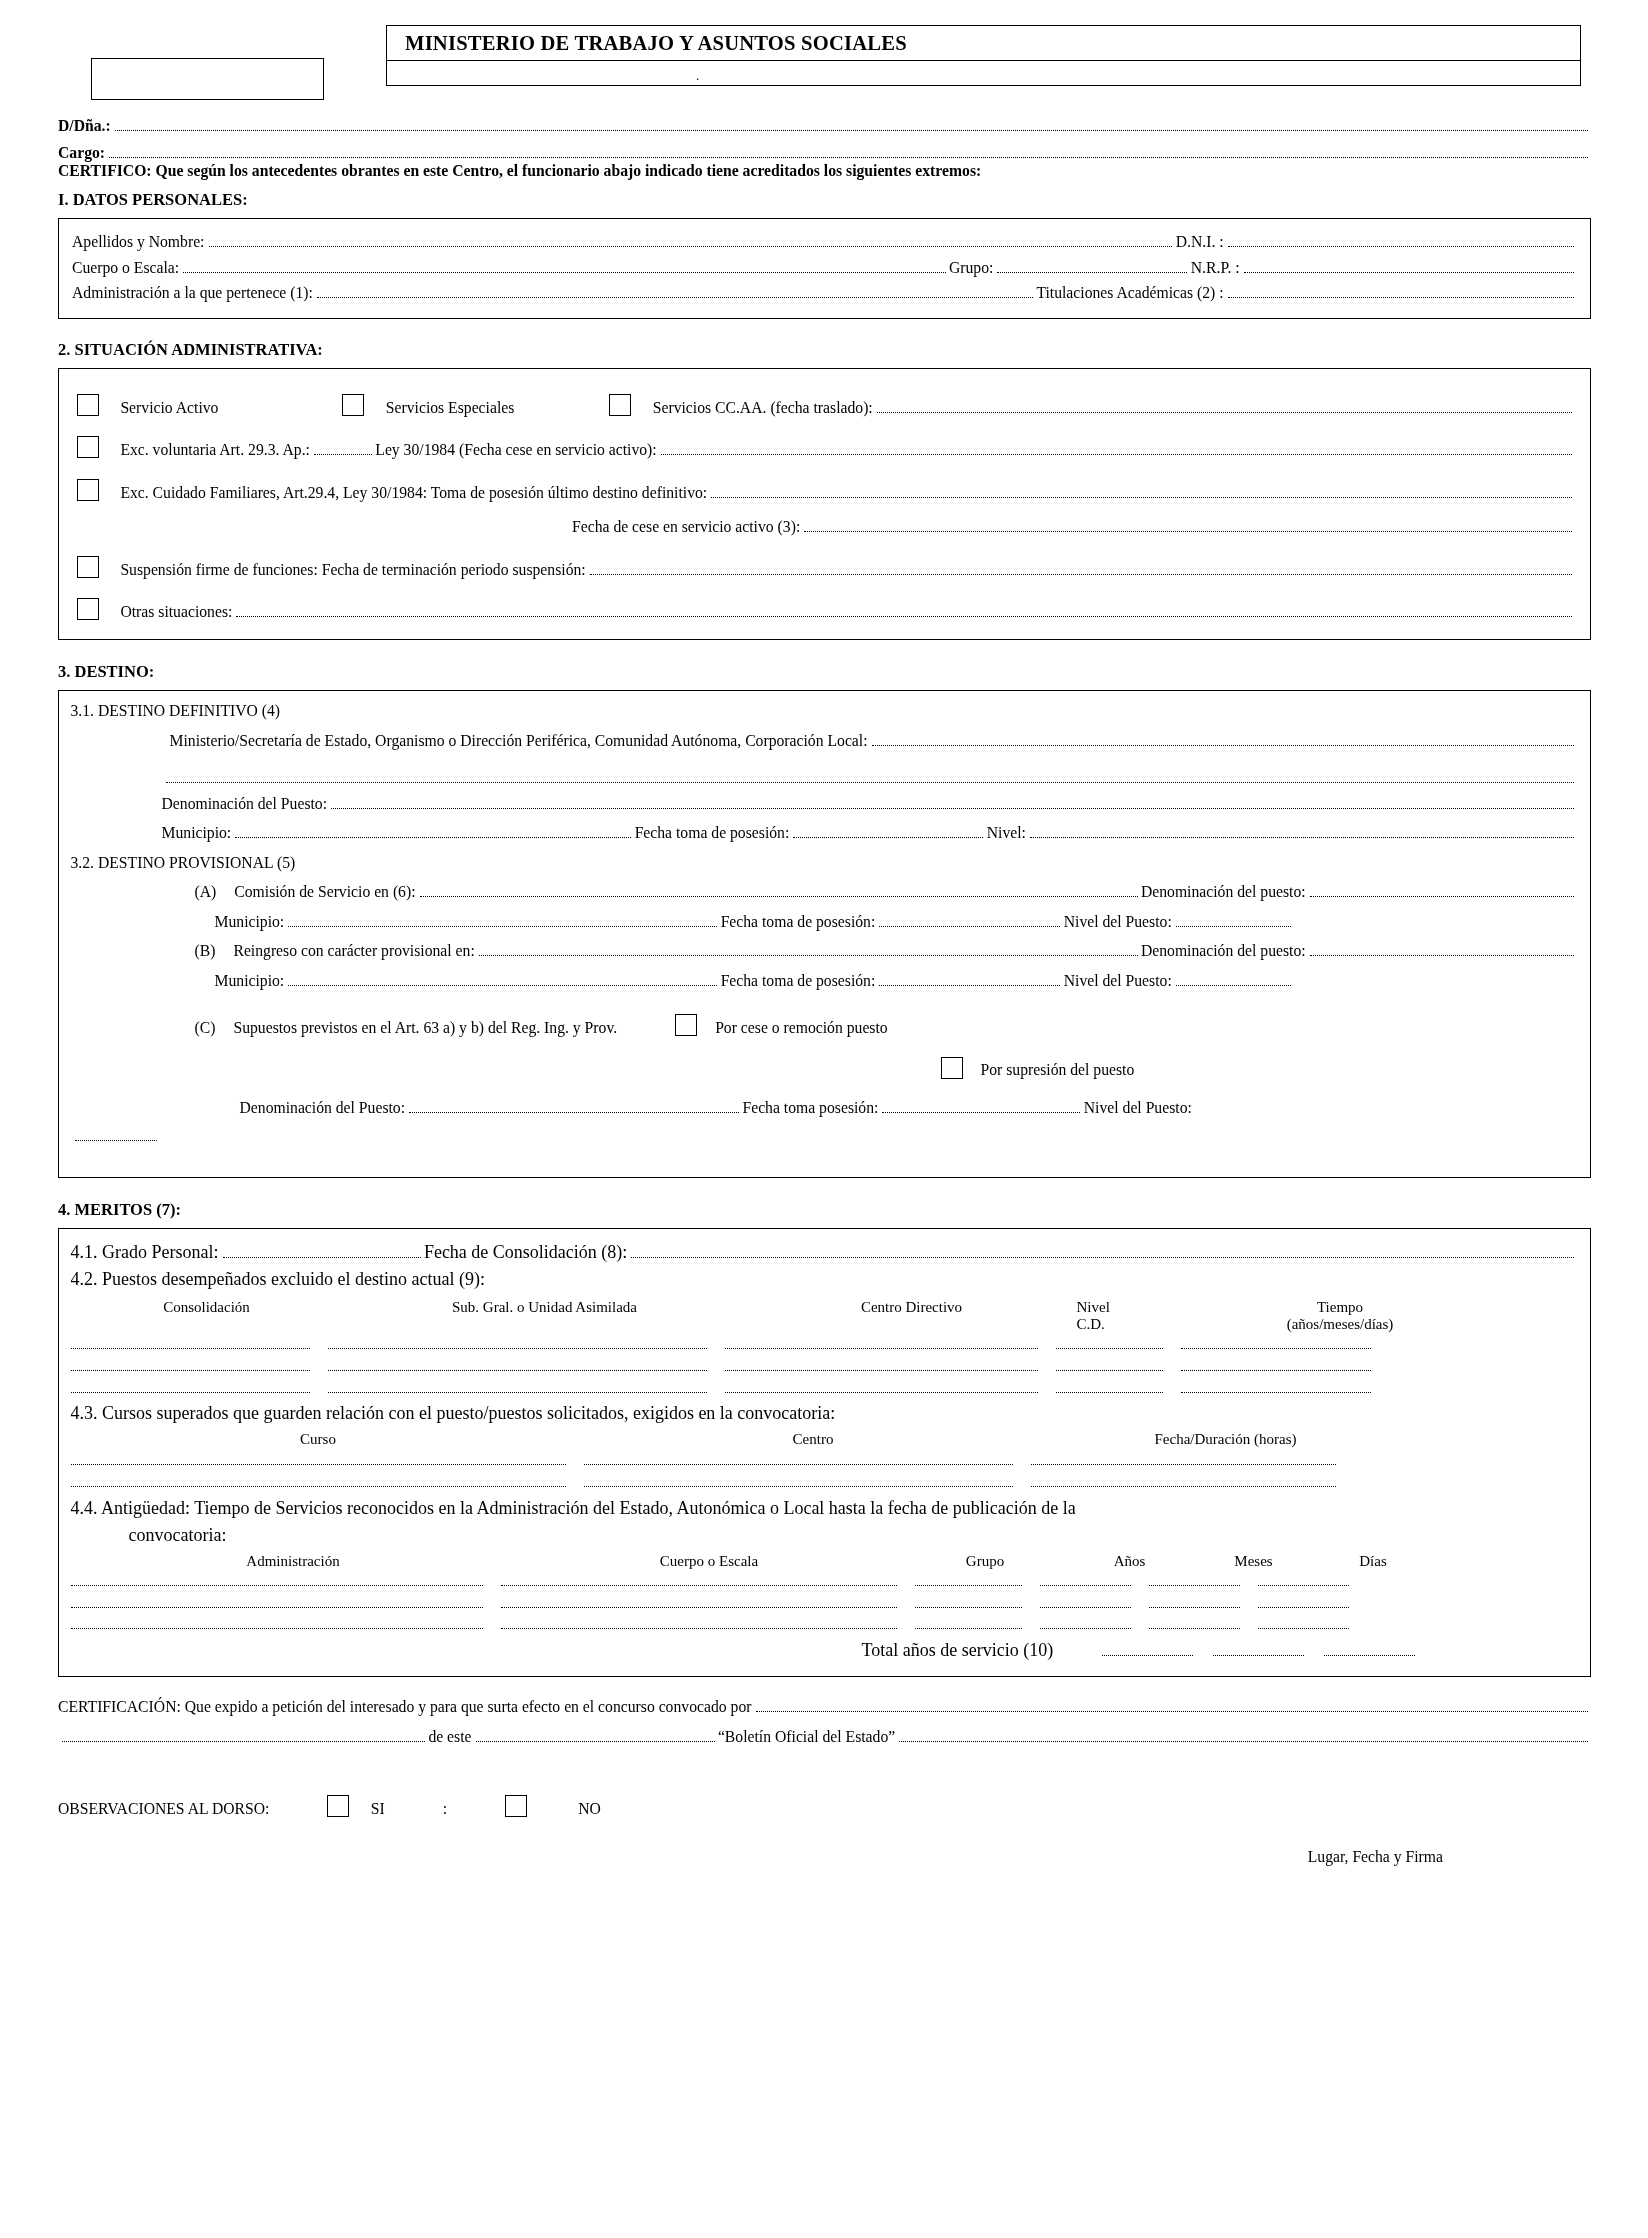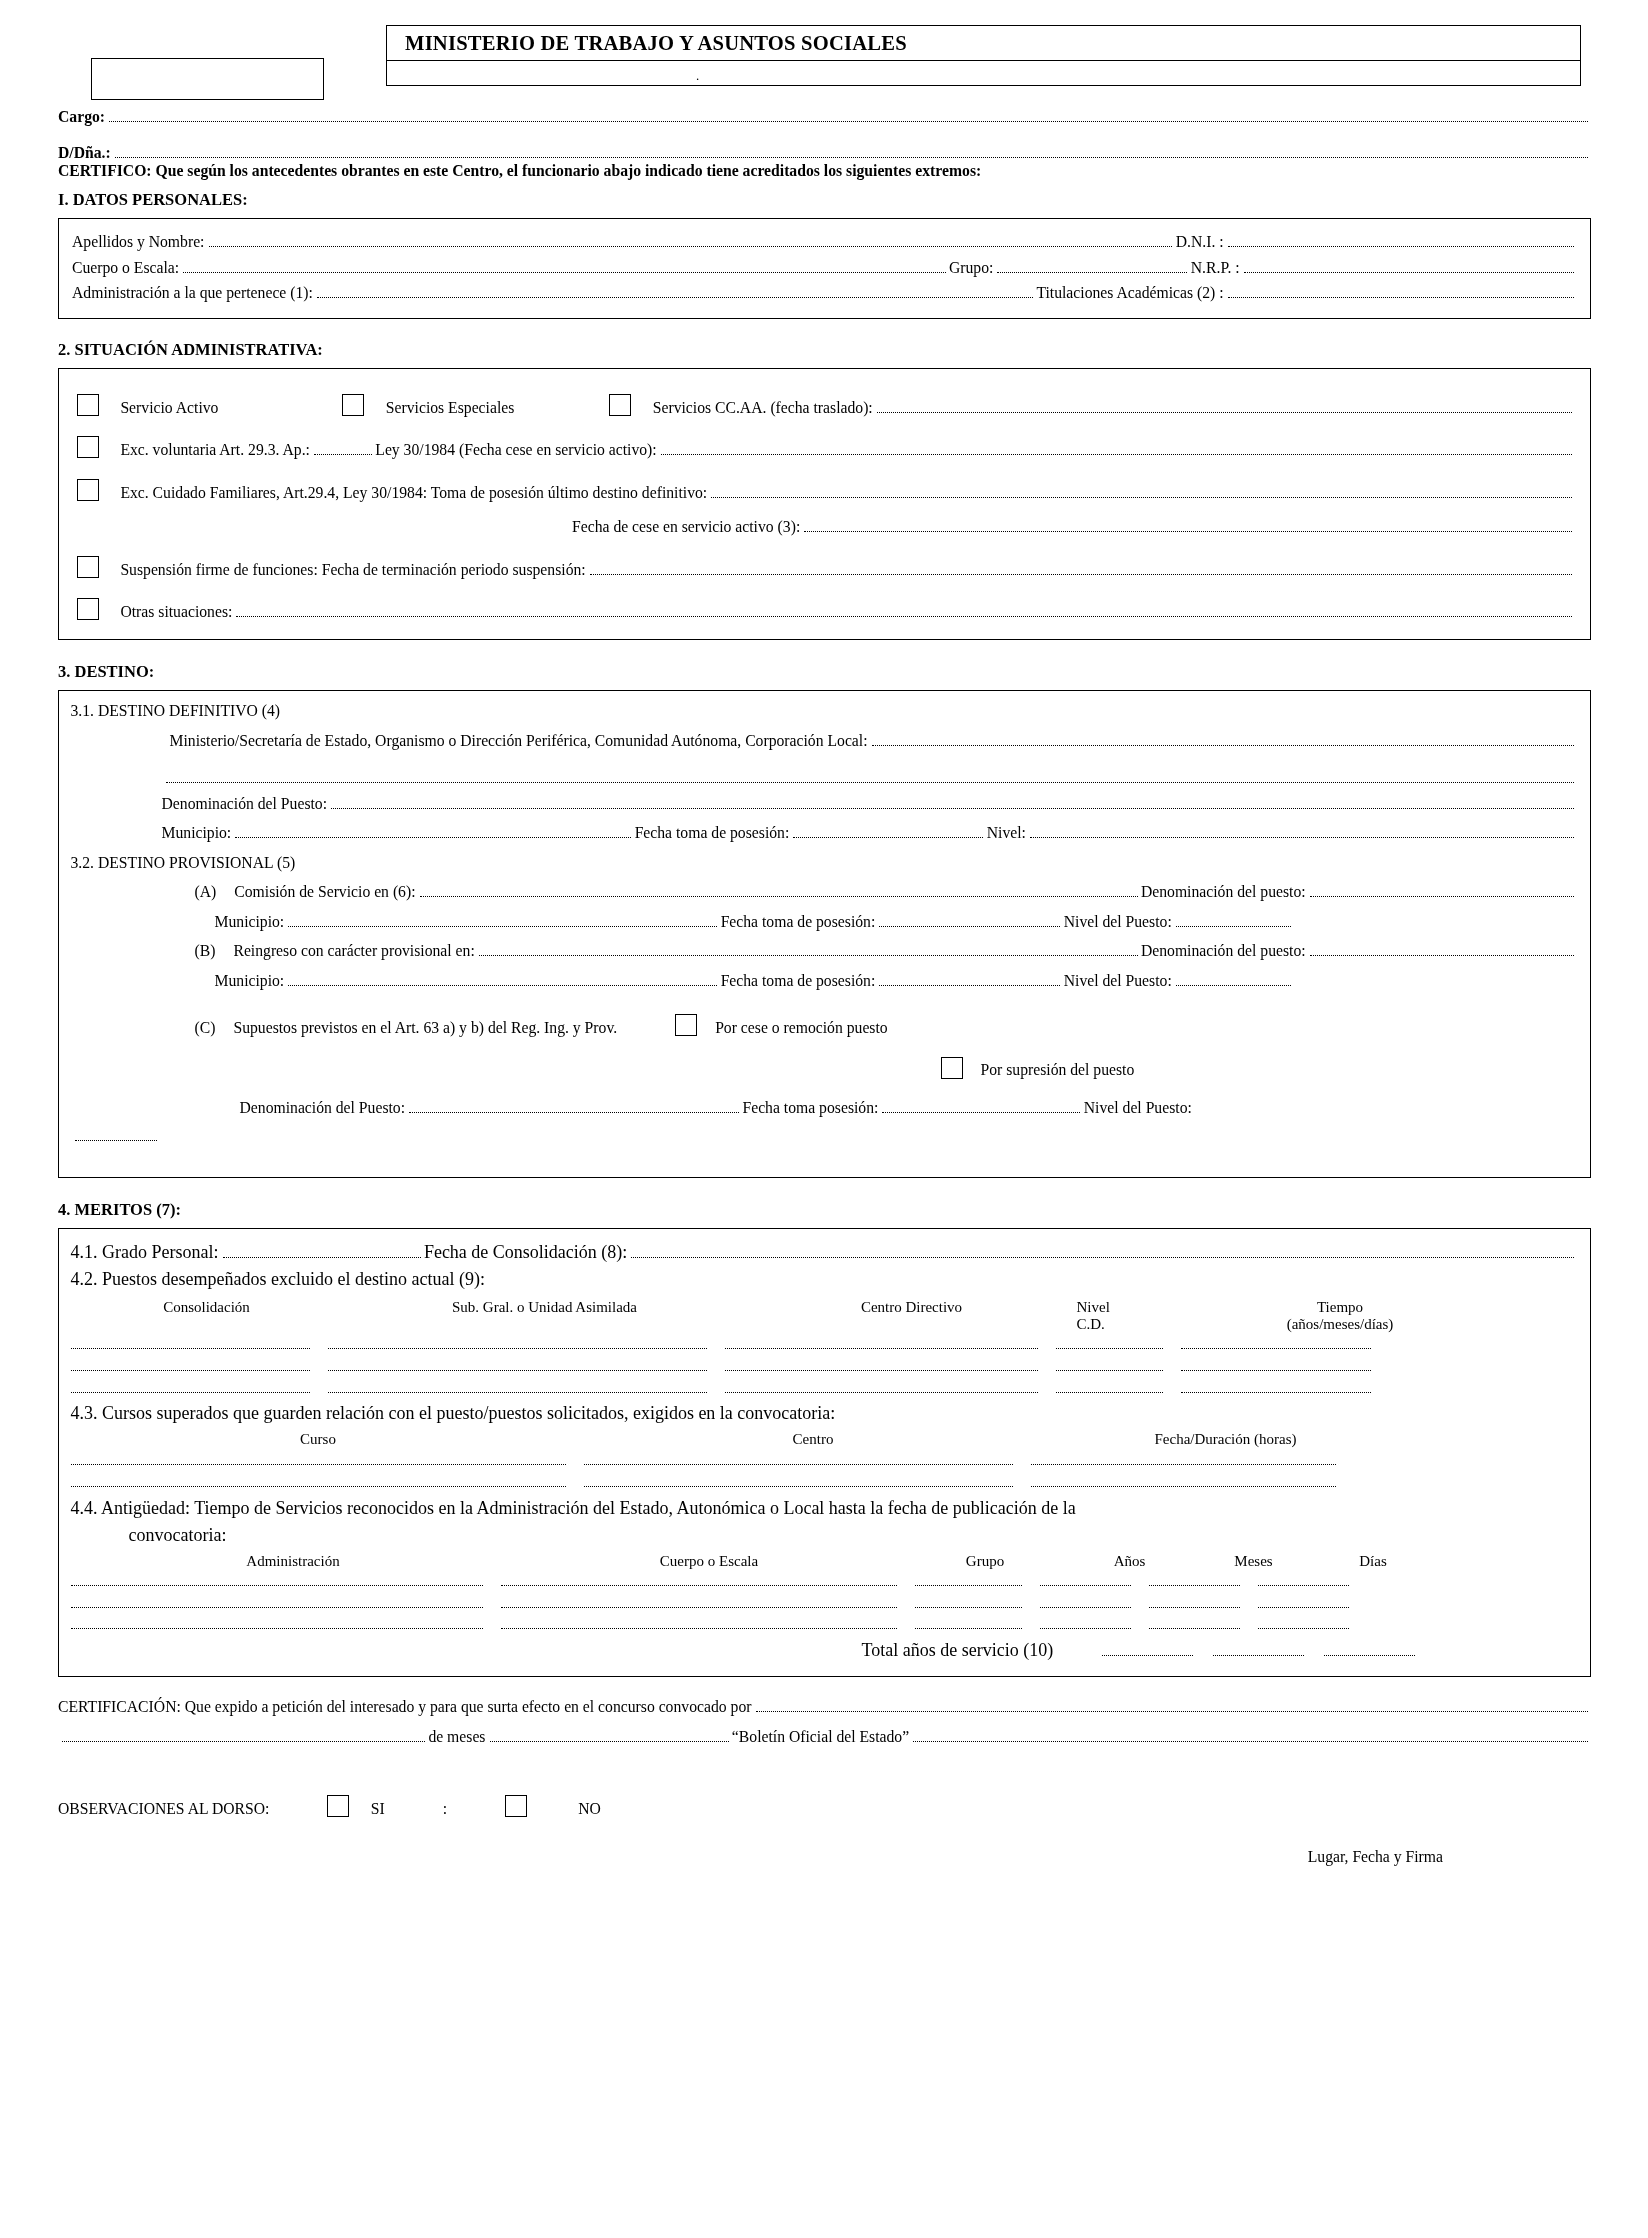--- a/index.html
+++ b/index.html
@@ -203,26 +203,26 @@
     <div class="ministry-wrap">
       <div class="ministry-box">
         <span class="ministry-title">MINISTERIO DE TRABAJO Y ASUNTOS SOCIALES</span>
       </div>
       <div class="ministry-box2">
         <span class="dot">.</span>
       </div>
     </div>
   </div>
 
+  <div class="row line-dd">
+    <span class="lbl b">D/Dña.:</span>
+    <span class="dots"></span>
+  </div>
   <div class="row line-cargo">
     <span class="lbl b">Cargo:</span>
-    <span class="dots"></span>
-  </div>
-  <div class="row line-dd">
-    <span class="lbl b">D/Dña.:</span>
     <span class="dots"></span>
   </div>
 
   <div class="certifico">CERTIFICO: Que según los antecedentes obrantes en este Centro, el funcionario abajo indicado tiene acreditados los siguientes extremos:</div>
   <div class="sec-title">I.  DATOS PERSONALES:</div>
 
   <div class="box" style="padding:6.6px 13px 8.2px 13px;">
     <div class="row">
       <span class="lbl">Apellidos y Nombre:</span>
       <span class="dots"></span>
@@ -501,21 +501,21 @@
       <span class="dots" style="flex:0 0 91px; margin-left:16.5px;"></span>
     </div>
   </div>
 
   <div class="row cert-final">
     <span class="lbl">CERTIFICACIÓN: Que expido a petición del interesado y para que surta efecto en el concurso convocado por</span>
     <span class="dots"></span>
   </div>
   <div class="row" style="font-size:15.7px; margin-top:11.5px;">
     <span class="dots" style="flex:0 0 363px;"></span>
-    <span class="lbl">de meses</span>
+    <span class="lbl">de este</span>
     <span class="dots" style="flex:0 0 239px;"></span>
     <span class="lbl">“Boletín Oficial del Estado”</span>
     <span class="dots"></span>
   </div>
 
   <div class="obs-row">
     <span class="lbl">OBSERVACIONES AL DORSO:</span>
     <span class="cb" style="margin-left:58px;"></span>
     <span class="lbl" style="margin-left:21.4px;">SI</span>
     <span class="lbl" style="margin-left:58px;">:</span>

